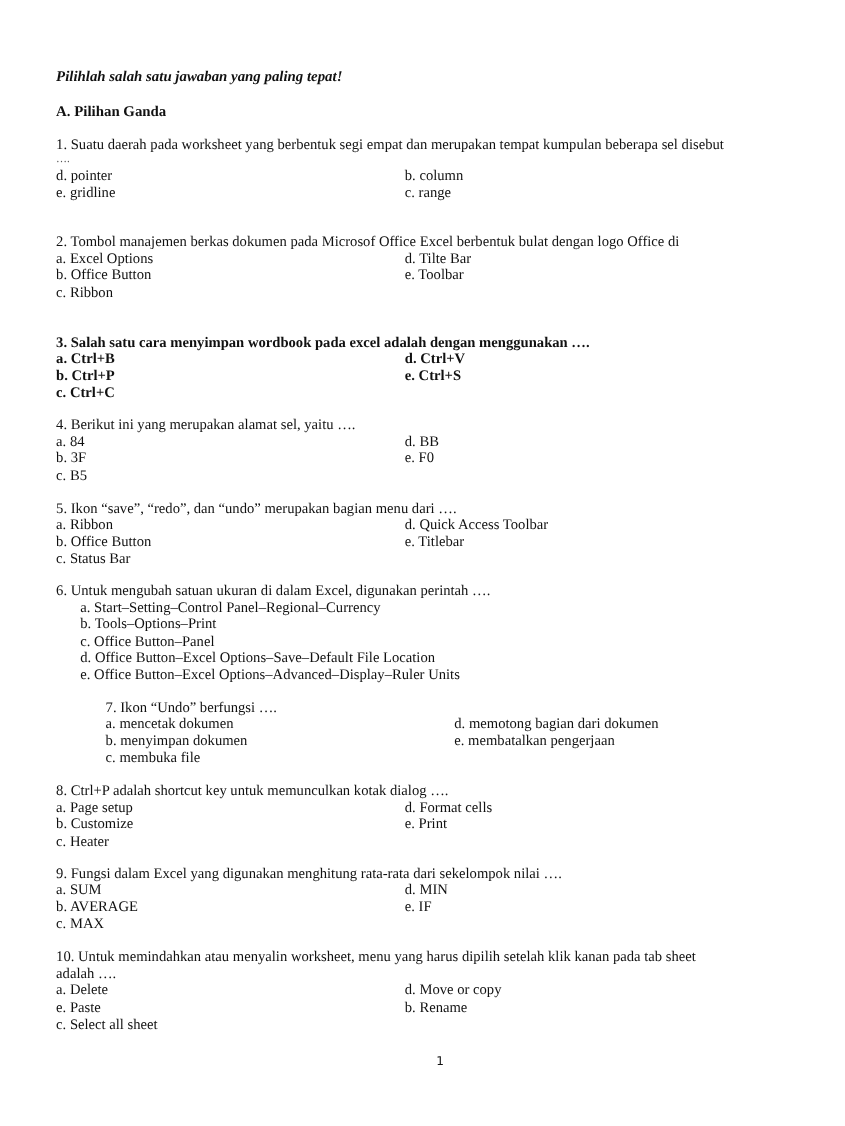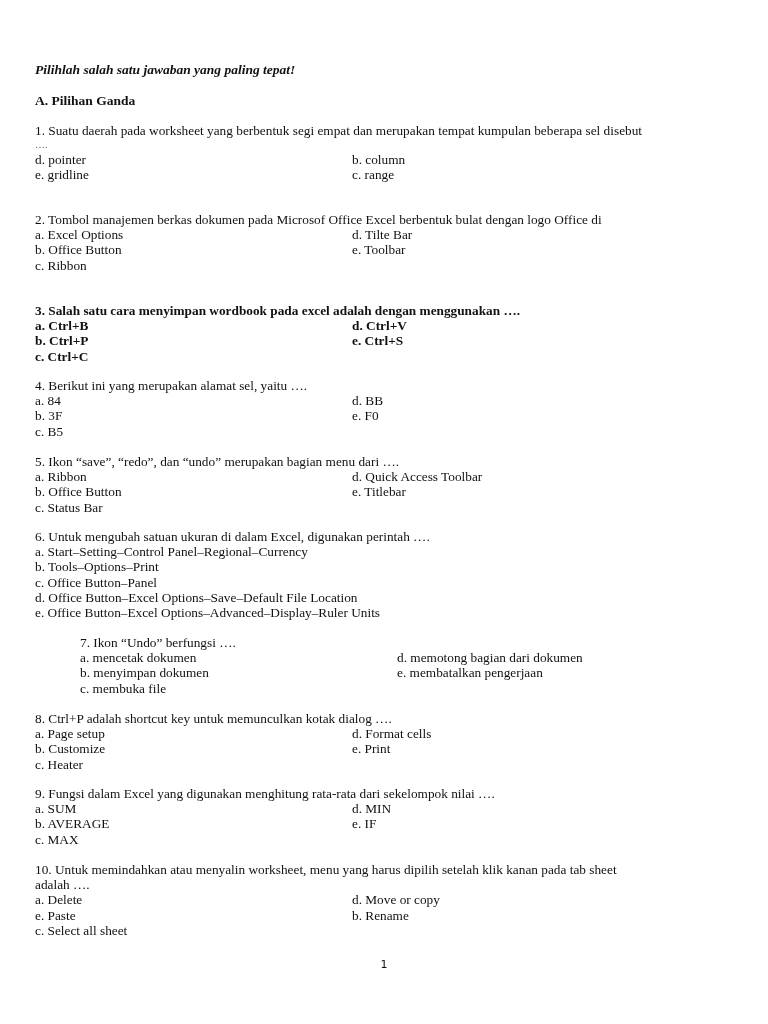--- a/index.html
+++ b/index.html
@@ -12,21 +12,21 @@
       height: 1024px;
       position: relative;
       overflow: hidden;
       font-family: "Liberation Serif", "DejaVu Serif", serif;
       color: #111111;
       font-size: 13.3px;
       line-height: 15.2px;
     }
     .page {
       position: absolute;
-      left: 0; top: 0;
+      left: 16px; top: 0;
       width: 688px; height: 1024px;
     }
     .instruction {
       position: absolute;
       left: 35px; top: 62px;
       font-style: italic;
       font-weight: bold;
       font-size: 13.5px;
     }
     .section-title {
@@ -44,20 +44,21 @@
       display: block;
       white-space: normal;
     }
     .opts-grid {
       display: grid;
       grid-template-columns: 317px 360px;
       grid-auto-rows: 15.2px;
     }
     .opts-list {
       display: block;
+      margin-left: 22px;
     }
     .opt {
       display: block;
       white-space: nowrap;
       height: 15.2px;
     }
     .page-number {
       position: absolute;
       left: 0; width: 768px;
       top: 957px;

